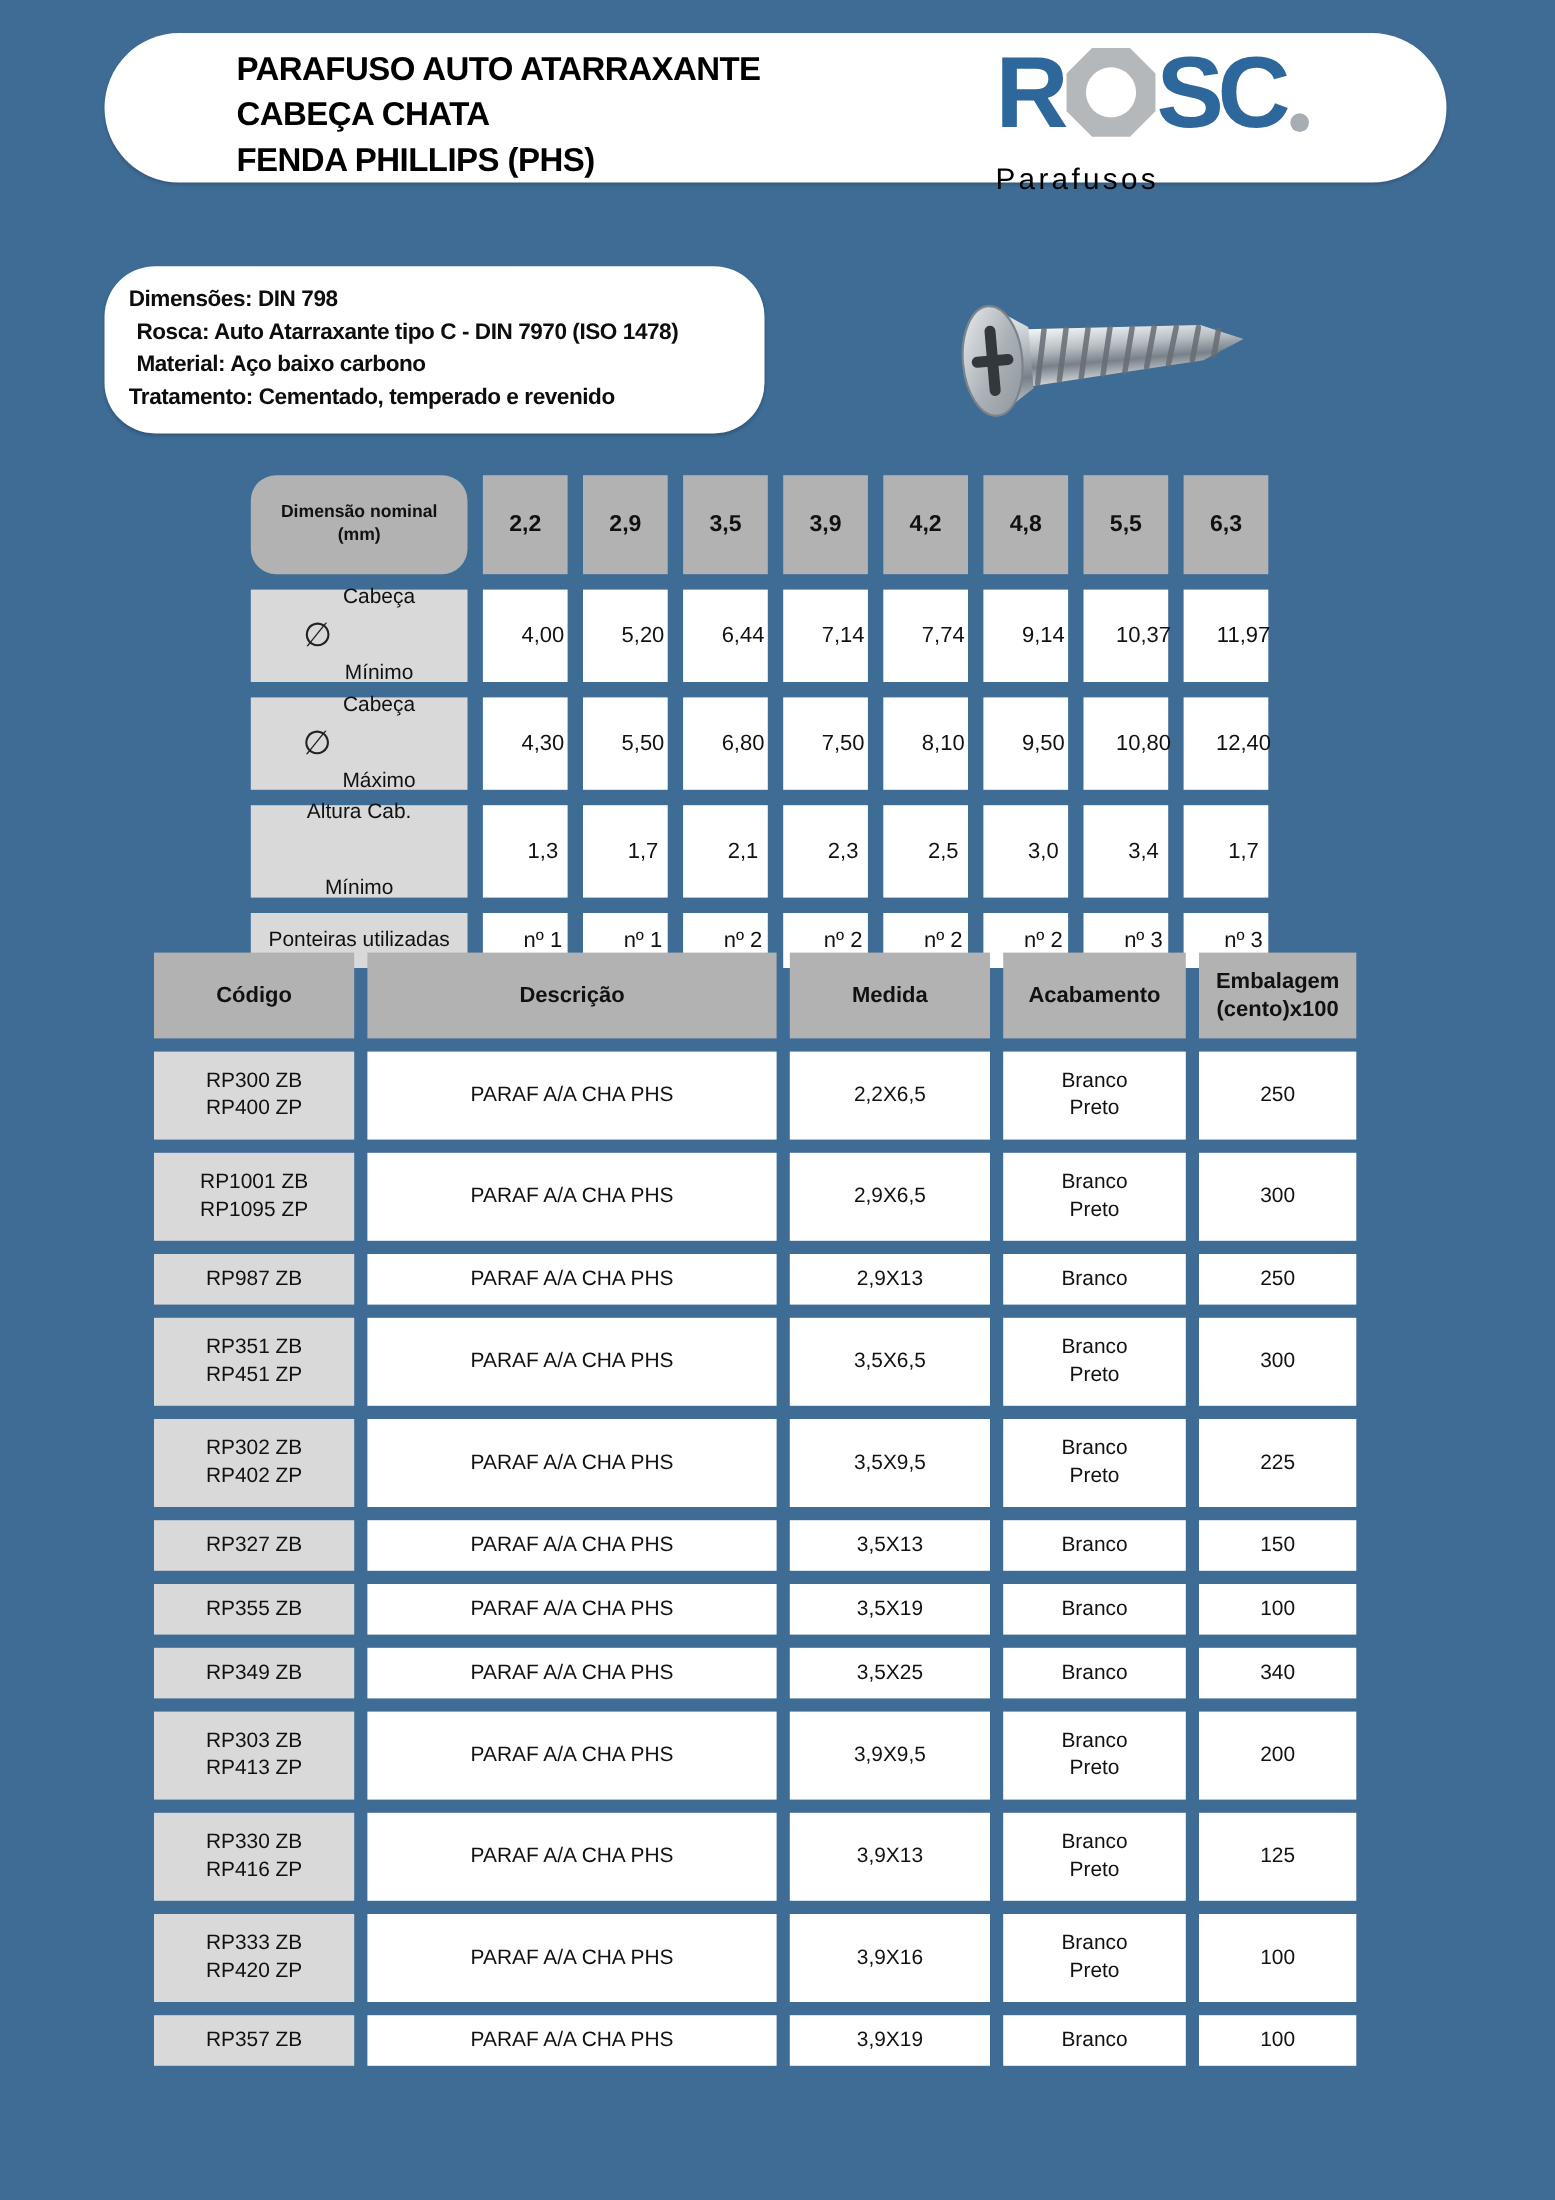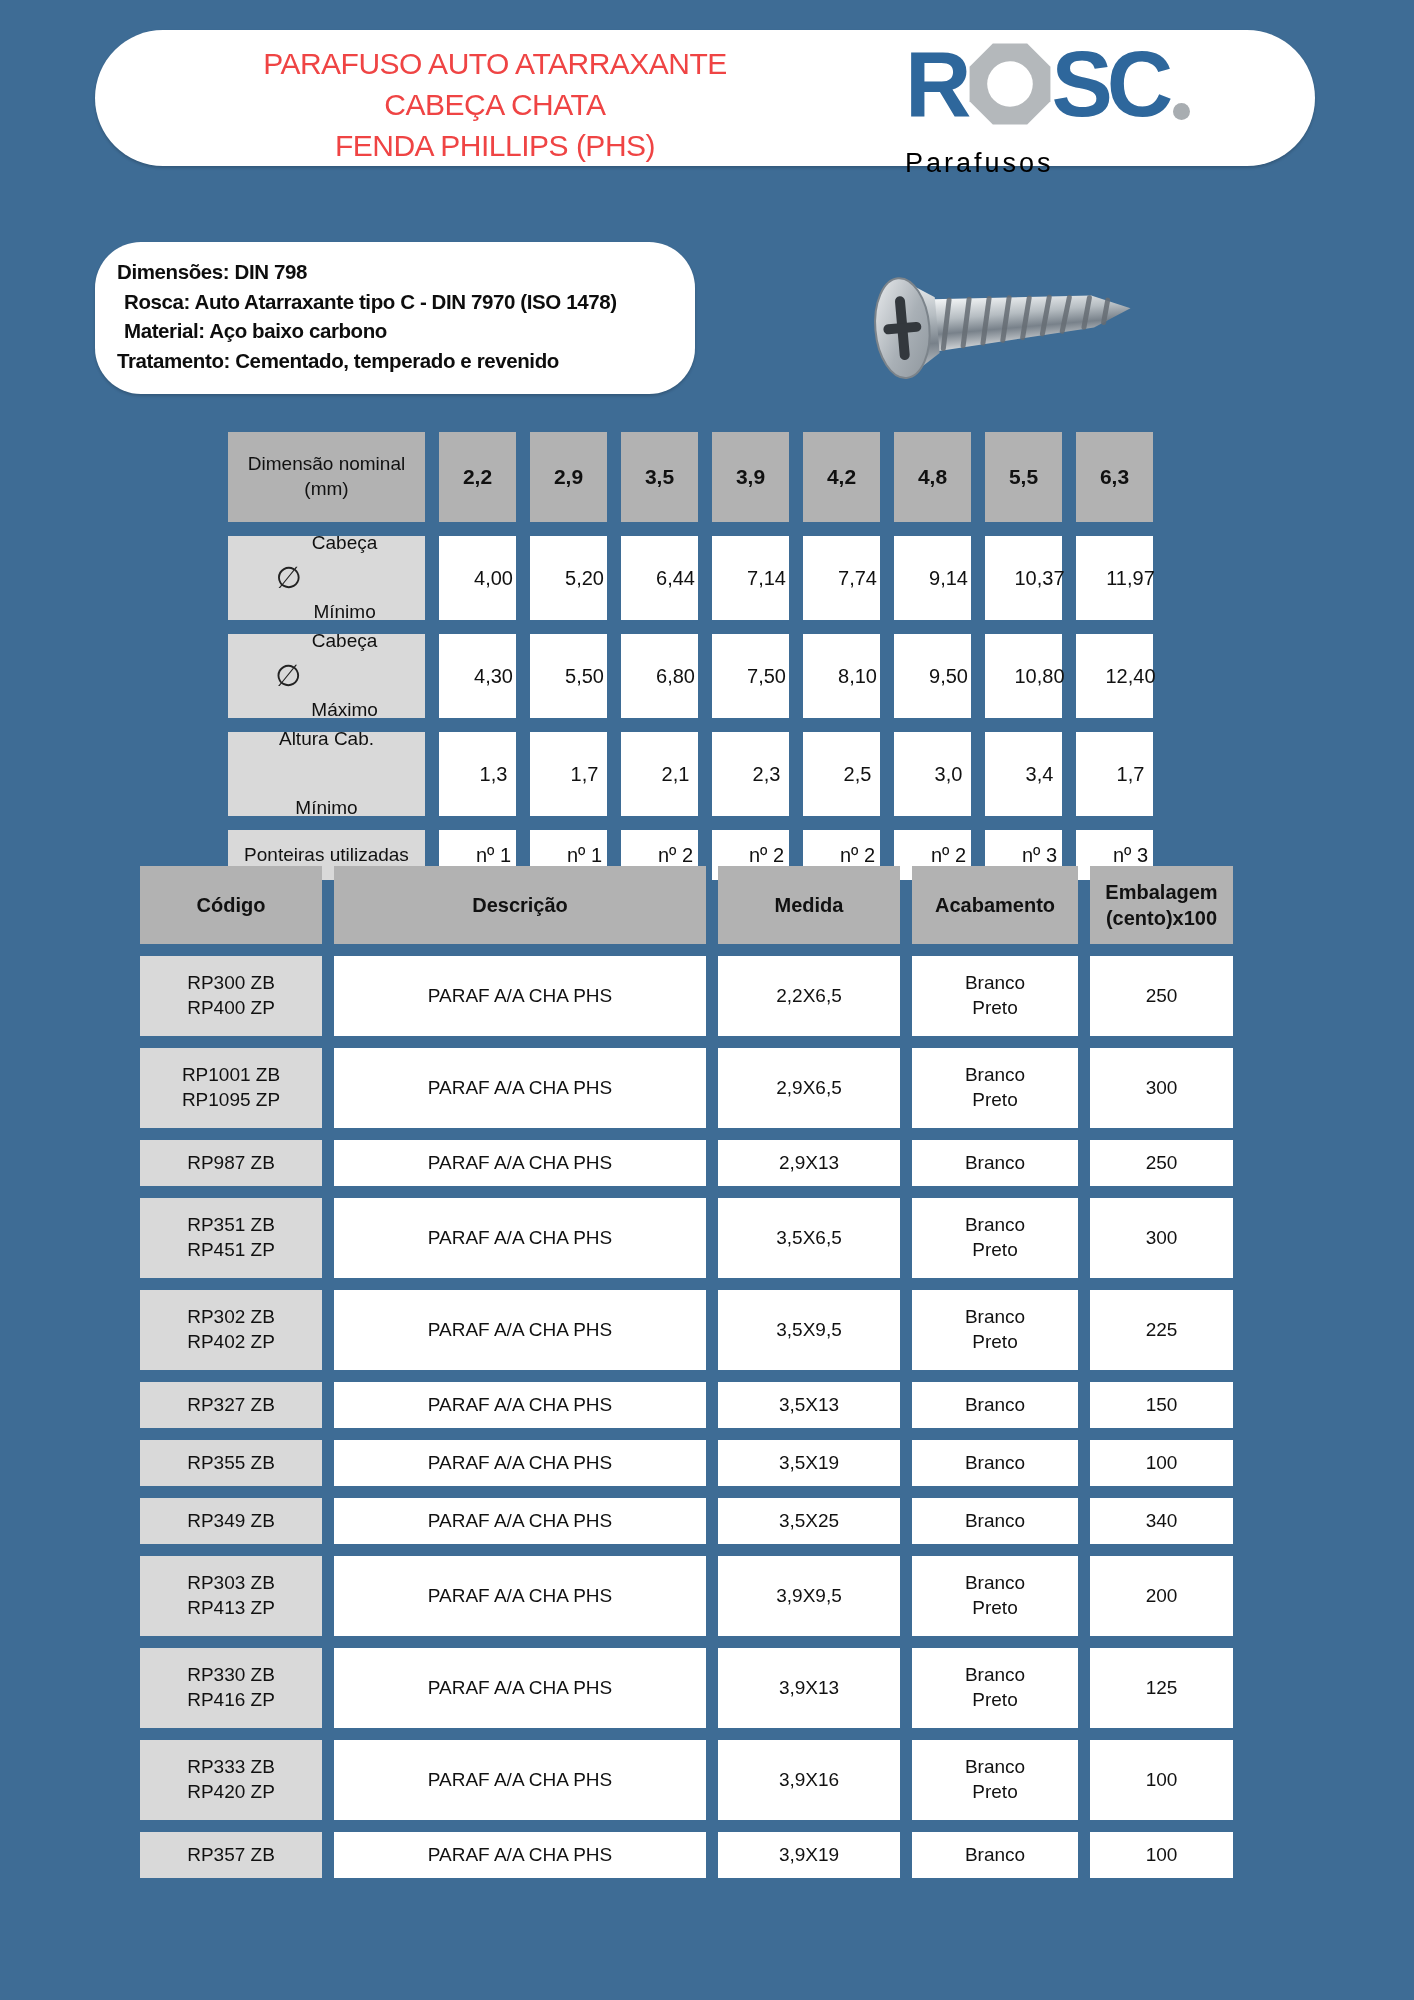--- a/index.html
+++ b/index.html
@@ -2,22 +2,22 @@
 <html><head>
 <meta charset="utf-8">
 <style>
   html,body{margin:0;padding:0;}
   body{font-family:"Liberation Sans","DejaVu Sans",sans-serif;}
   .page{position:relative;width:1414px;height:2000px;background:#3e6c95;overflow:hidden;}
 
   
   .header-card{position:absolute;left:95px;top:30px;width:1220px;height:136px;
     background:#ffffff;border-radius:68px;box-shadow:0 2px 3px rgba(0,0,0,.18);}
-  .title{position:absolute;left:120px;top:13px;width:560px;text-align:center;
-    font-weight:normal;font-size:30px;line-height:41px;color:#ef4444;letter-spacing:-.5px;}
+  .title{position:absolute;left:120px;top:13px;width:560px;
+    font-weight:bold;font-size:30px;line-height:41px;color:#000000;letter-spacing:-.5px;}
   .logo{position:absolute;right:80px;top:8px;width:330px;text-align:left;}
   .logo-row{display:flex;align-items:center;height:92px;}
   .logo-letter{font-weight:bold;font-size:92px;line-height:92px;color:#2e679c;letter-spacing:-6px;}
   .logo-octagon{width:86px;height:86px;margin:0 -2px 0 2px;}
   .logo-dot{width:17px;height:17px;border-radius:50%;background:#a8adb1;align-self:flex-end;margin:0 0 10px 6px;}
   .logo-sub{font-size:27px;color:#000000;letter-spacing:3px;margin-top:18px;}
 
   
   .specs-card{position:absolute;left:95px;top:242px;width:600px;height:152px;
     background:#ffffff;border-radius:46px;box-shadow:0 2px 3px rgba(0,0,0,.18);
@@ -32,21 +32,21 @@
   .cell{display:flex;flex-direction:column;align-items:center;justify-content:center;
     text-align:center;color:#111;}
   .cell div{line-height:1.3;}
 
   
   .dim-table{position:absolute;left:228px;top:432px;display:grid;
     grid-template-columns:197px repeat(8,77px);
     grid-template-rows:90px 84px 84px 84px 50px;
     column-gap:14px;row-gap:14px;}
   .dt-head{background:#b2b2b2;font-weight:bold;font-size:21px;}
-  .dt-label-head{background:#b2b2b2;font-weight:normal;font-size:19px;}
+  .dt-label-head{background:#b2b2b2;font-weight:bold;font-size:16px;border-radius:23px;}
   .dt-label{background:#d9d9d9;font-size:19px;flex-direction:row;gap:10px;}
   .dt-label .lines{display:flex;flex-direction:column;gap:44px;}
   .dt-symbol{font-size:30px;line-height:30px;color:#222;}
   .dt-cell{background:#ffffff;font-size:20px;padding-left:32px;}
 
   
   .prod-table{position:absolute;left:140px;top:866px;display:grid;
     grid-template-columns:182px 372px 182px 166px 143px;
     grid-template-rows:78px 80px 80px 46px 80px 80px 46px 46px 46px 80px 80px 80px 46px;
     column-gap:12px;row-gap:12px;}

